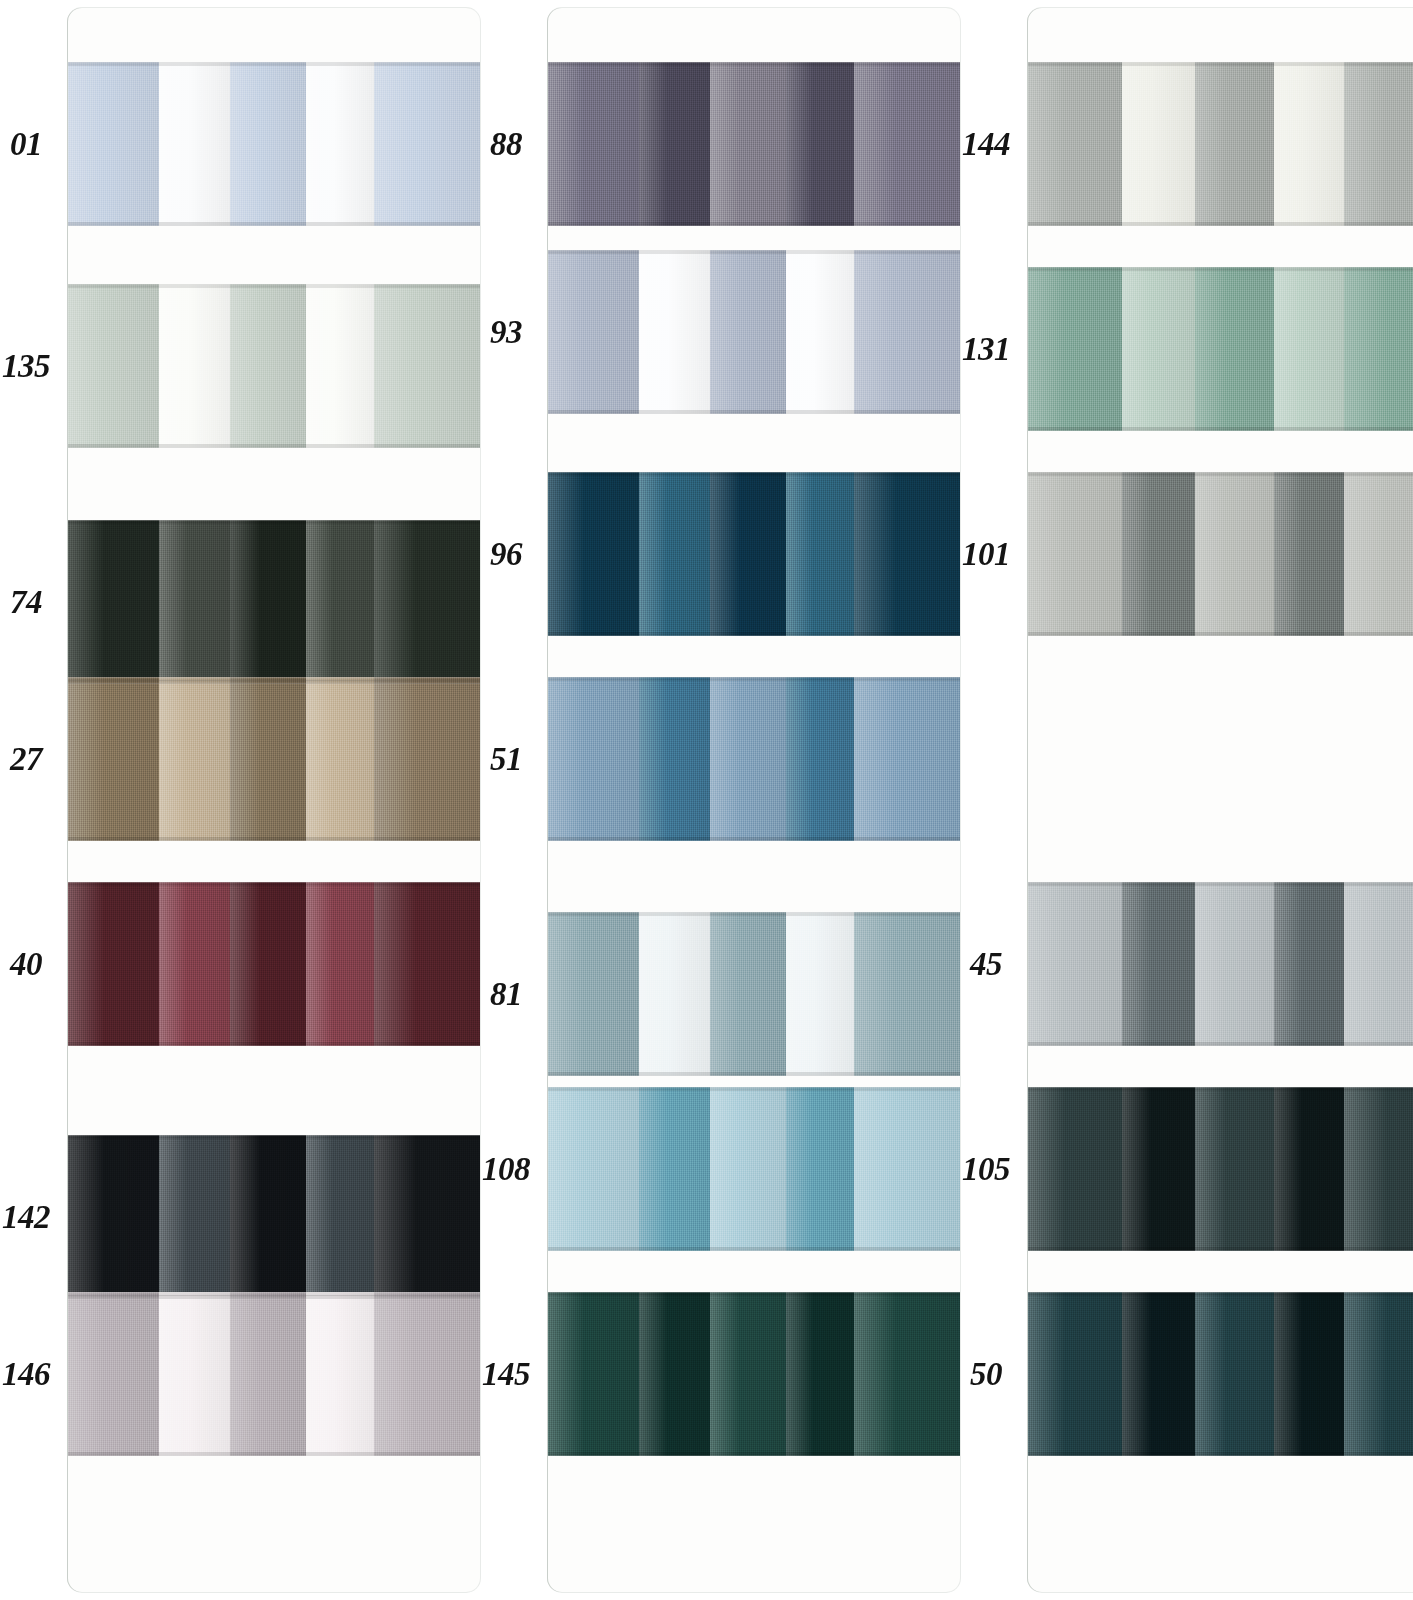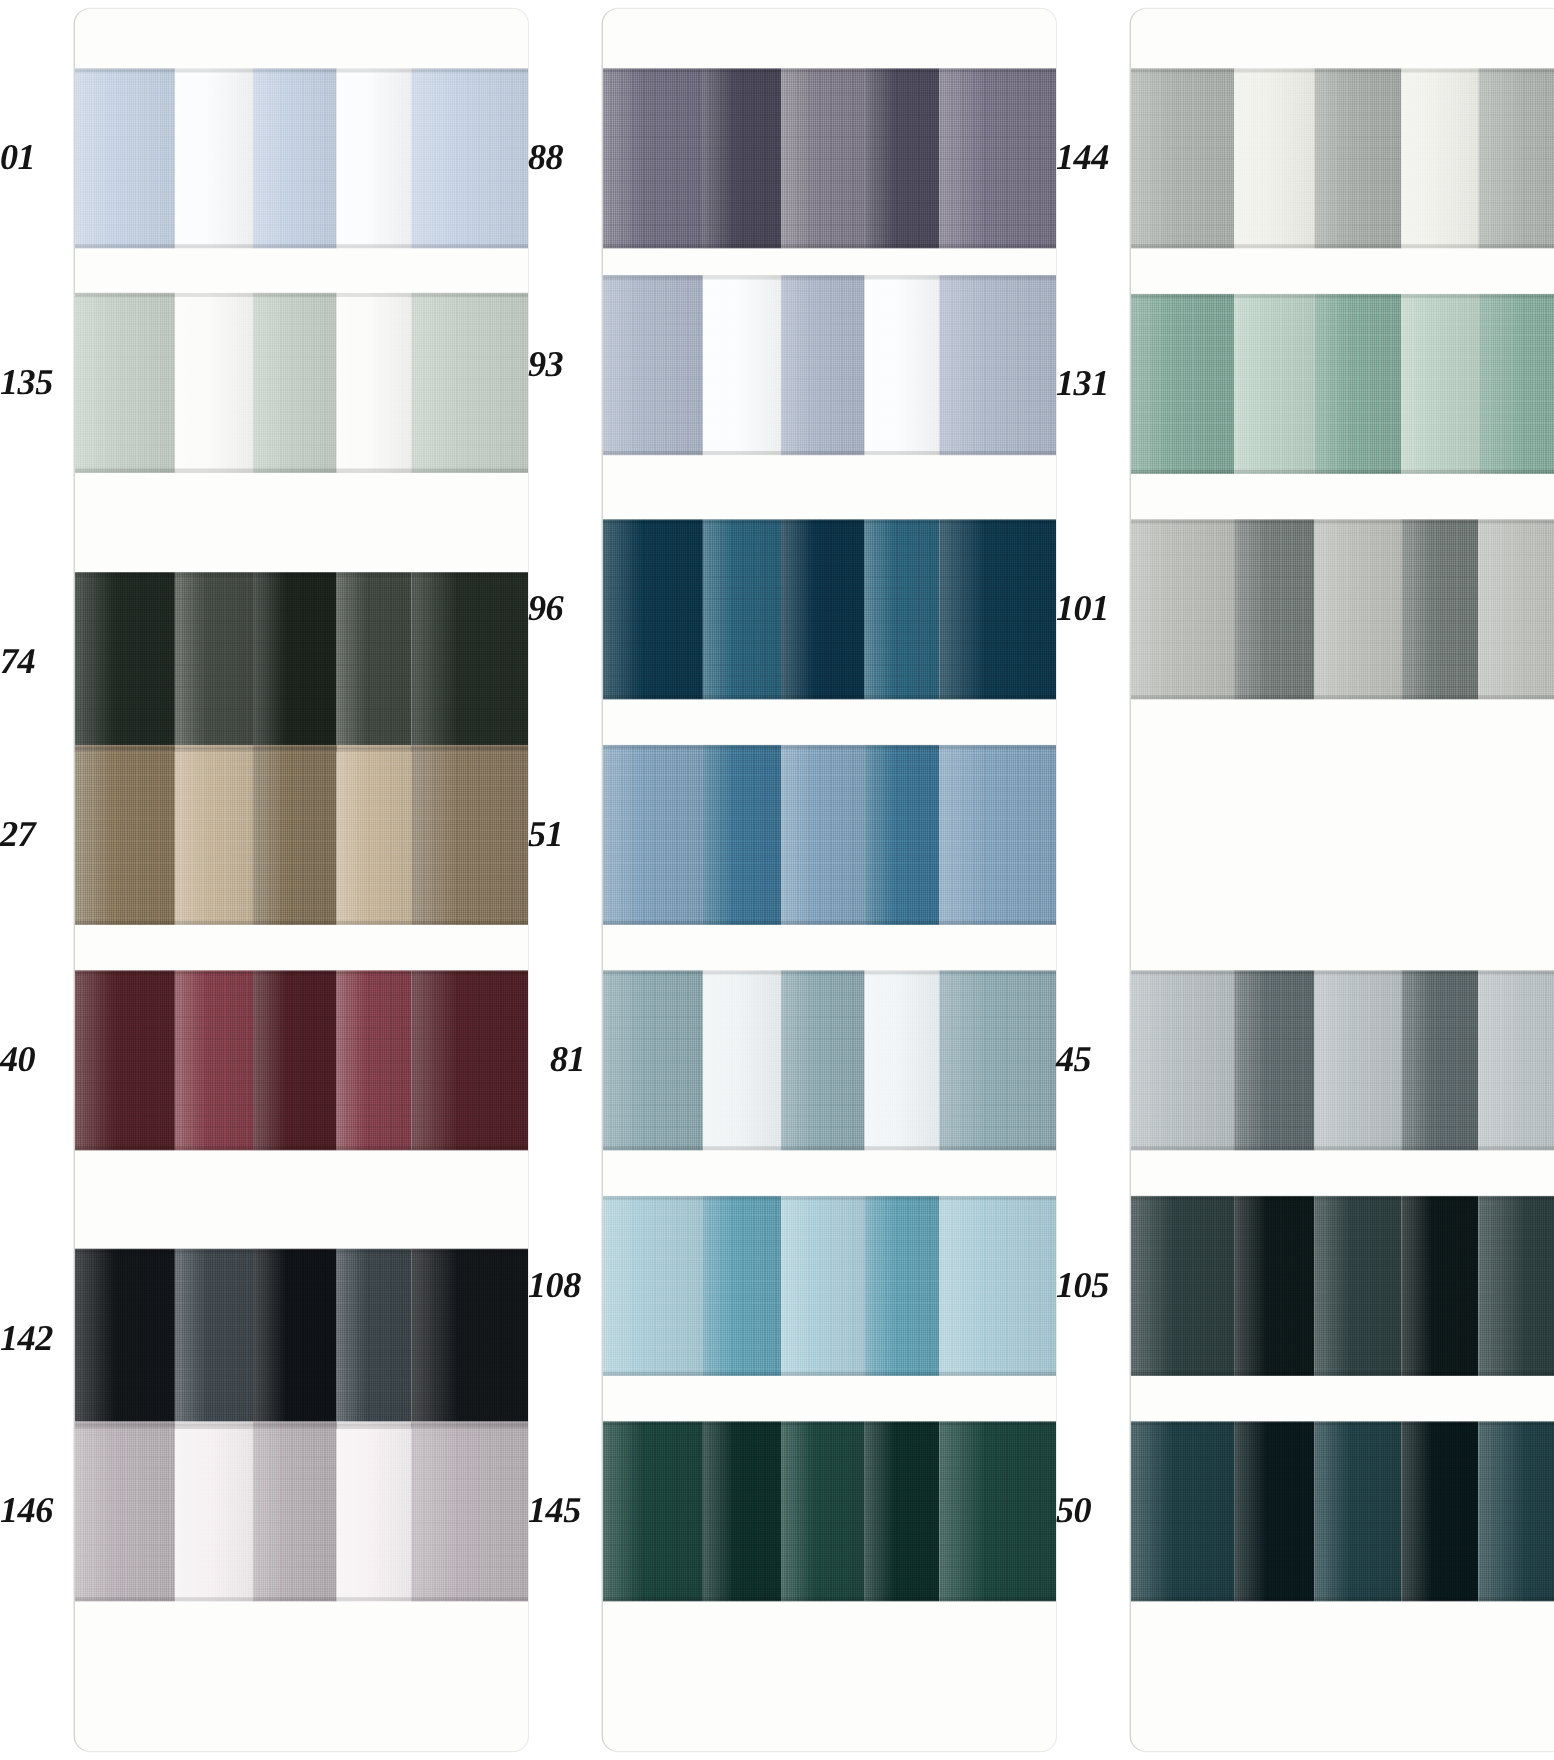--- a/index.html
+++ b/index.html
@@ -32,21 +32,21 @@
   .row{
     position:absolute;
     left:0;right:0;
     height:164px;
     display:flex;
     align-items:center;
   }
   .num{
     width:52px;
     flex:0 0 52px;
-    text-align:left;
+    text-align:center;
     font-style:italic;
     font-weight:bold;
     font-size:33px;
     color:#141414;
     letter-spacing:-.5px;
     line-height:1;
     padding-right:2px;
   }
   .ribbon-wrap{
     position:absolute;
@@ -105,21 +105,21 @@
               <div class="stripes">
                 <div class="stripe sheen" style="background: rgb(195, 208, 226); width: 22.1429%;"></div>
                 <div class="stripe sheen" style="background: rgb(251, 252, 253); width: 17.1429%;"></div>
                 <div class="stripe sheen" style="background: rgb(195, 208, 226); width: 18.5714%;"></div>
                 <div class="stripe sheen" style="background: rgb(251, 252, 253); width: 16.4286%;"></div>
                 <div class="stripe sheen" style="background: rgb(195, 208, 226); width: 25.7143%;"></div>
               </div>
             </div>
           </div>
         </div>
-        <div class="row" style="top: 266px;">
+        <div class="row" style="top: 284px;">
           <div class="num">135</div>
           <div class="ribbon-wrap">
             <div class="ribbon">
               <div class="stripes">
                 <div class="stripe sheen" style="background: rgb(194, 205, 196); width: 22.1429%;"></div>
                 <div class="stripe sheen" style="background: rgb(251, 252, 249); width: 17.1429%;"></div>
                 <div class="stripe sheen" style="background: rgb(194, 205, 196); width: 18.5714%;"></div>
                 <div class="stripe sheen" style="background: rgb(251, 252, 249); width: 16.4286%;"></div>
                 <div class="stripe sheen" style="background: rgb(194, 205, 196); width: 25.7143%;"></div>
               </div>
@@ -250,21 +250,21 @@
               <div class="stripes">
                 <div class="stripe sheen" style="background: rgb(123, 156, 183); width: 22.1429%;"></div>
                 <div class="stripe sheen" style="background: rgb(59, 110, 140); width: 17.1429%;"></div>
                 <div class="stripe sheen" style="background: rgb(124, 157, 184); width: 18.5714%;"></div>
                 <div class="stripe sheen" style="background: rgb(58, 109, 139); width: 16.4286%;"></div>
                 <div class="stripe sheen" style="background: rgb(125, 158, 185); width: 25.7143%;"></div>
               </div>
             </div>
           </div>
         </div>
-        <div class="row" style="top: 882px; padding-left: 20px;">
+        <div class="row" style="top: 912px;">
           <div class="num">81</div>
           <div class="ribbon-wrap">
             <div class="ribbon">
               <div class="stripes">
                 <div class="stripe sheen" style="background: rgb(138, 166, 174); width: 22.1429%;"></div>
                 <div class="stripe sheen" style="background: rgb(239, 244, 246); width: 17.1429%;"></div>
                 <div class="stripe sheen" style="background: rgb(137, 165, 173); width: 18.5714%;"></div>
                 <div class="stripe sheen" style="background: rgb(240, 245, 247); width: 16.4286%;"></div>
                 <div class="stripe sheen" style="background: rgb(139, 167, 175); width: 25.7143%;"></div>
               </div>

